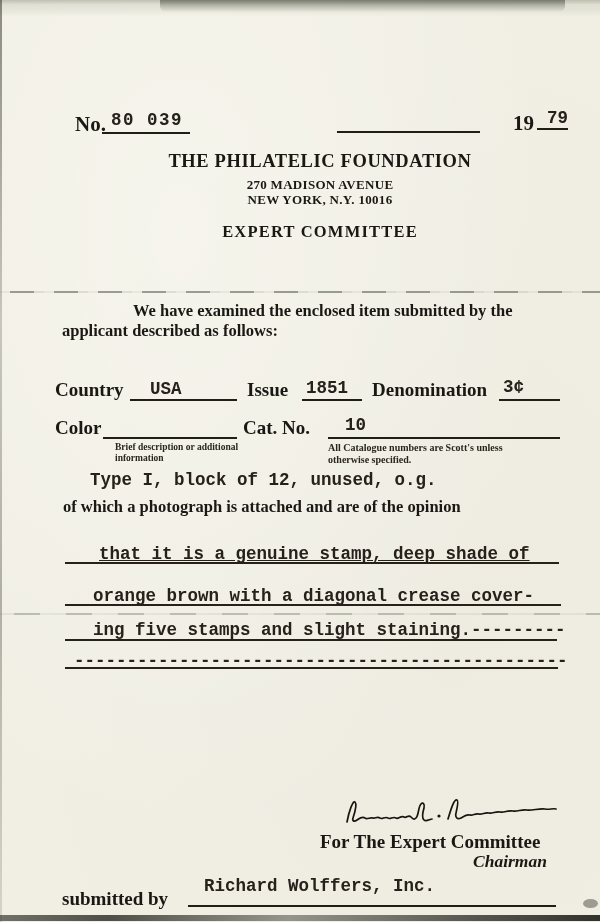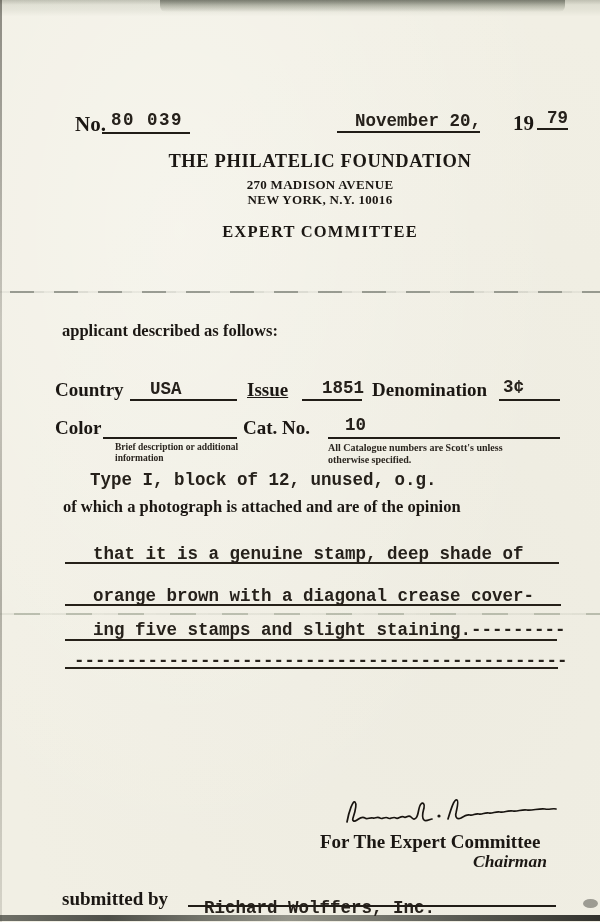--- a/index.html
+++ b/index.html
@@ -71,74 +71,74 @@
   <div class="abs fold fold1"></div>
   <div class="abs fold fold2"></div>
   <div class="abs bottom-band"></div>
   <div class="abs edge-blob"></div>
 
   <div class="abs printed" style="left:58px;top:112px;font-size:21px;margin-left:17px;">No.</div>
   <div class="rule" style="left:102px;top:132px;width:88px;"></div>
   <div class="abs typed" style="left:111px;top:110px;letter-spacing:1.5px;">80 039</div>
 
   <div class="rule" style="left:337px;top:131px;width:143px;"></div>
-  <div class="abs typed" style="left:355px;top:111px;">November 20,</div>
   <div class="abs printed" style="left:513px;top:111px;font-size:21px;">19</div>
   <div class="abs typed" style="left:547px;top:108px;">79</div>
   <div class="rule" style="left:537px;top:128px;width:31px;"></div>
 
   <div class="abs printed" style="left:20px;top:151px;width:600px;text-align:center;font-size:18.5px;letter-spacing:0.6px;">THE PHILATELIC FOUNDATION</div>
   <div class="abs printed" style="left:20px;top:177px;width:600px;text-align:center;font-size:13px;letter-spacing:0.3px;">270 MADISON AVENUE</div>
   <div class="abs printed" style="left:20px;top:192px;width:600px;text-align:center;font-size:13px;letter-spacing:0.3px;">NEW YORK, N.Y. 10016</div>
   <div class="abs printed" style="left:20px;top:222px;width:600px;text-align:center;font-size:16.5px;letter-spacing:1.2px;">EXPERT COMMITTEE</div>
 
+  <div class="abs printed" style="left:133px;top:301px;font-size:16.5px;">We have examined the enclosed item submitted by the</div>
   <div class="abs printed" style="left:62px;top:321px;font-size:16.5px;">applicant described as follows:</div>
 
   <div class="abs printed" style="left:55px;top:379px;font-size:19px;">Country</div>
   <div class="rule" style="left:130px;top:399px;width:107px;"></div>
   <div class="abs typed" style="left:150px;top:379px;">USA</div>
 
-  <div class="abs printed" style="left:247px;top:379px;font-size:19px;text-decoration:underline;">Issue</div>
+  <div class="abs printed" style="left:247px;top:379px;font-size:19px;">Issue</div>
   <div class="rule" style="left:302px;top:399px;width:60px;"></div>
-  <div class="abs typed" style="left:322px;top:378px;">1851</div>
+  <div class="abs typed" style="left:306px;top:378px;">1851</div>
 
   <div class="abs printed" style="left:372px;top:379px;font-size:19px;">Denomination</div>
   <div class="rule" style="left:499px;top:399px;width:61px;"></div>
   <div class="abs typed" style="left:503px;top:377px;">3¢</div>
 
   <div class="abs printed" style="left:55px;top:417px;font-size:19px;">Color</div>
   <div class="rule" style="left:103px;top:437px;width:134px;"></div>
 
   <div class="abs printed" style="left:243px;top:417px;font-size:19px;">Cat. No.</div>
   <div class="rule" style="left:328px;top:437px;width:232px;"></div>
   <div class="abs typed" style="left:345px;top:415px;">10</div>
 
   <div class="abs caption" style="left:115px;top:442px;width:130px;font-size:9.5px;">Brief description or additional information</div>
   <div class="abs caption" style="left:328px;top:442px;width:215px;font-size:10px;">All Catalogue numbers are Scott's unless otherwise specified.</div>
 
   <div class="abs typed" style="left:90px;top:470px;">Type I, block of 12, unused, o.g.</div>
   <div class="abs printed" style="left:63px;top:497px;font-size:16.5px;">of which a photograph is attached and are of the opinion</div>
 
   <div class="rule thin" style="left:65px;top:562px;width:494px;"></div>
-  <div class="abs typed" style="left:93px;top:544px;">that it is a genuine stamp, deep shade of</div>
+  <div class="abs typed" style="left:99px;top:544px;text-decoration:underline;">that it is a genuine stamp, deep shade of</div>
 
   <div class="rule thin" style="left:65px;top:604px;width:496px;"></div>
   <div class="abs typed" style="left:93px;top:586px;">orange brown with a diagonal crease cover-</div>
 
   <div class="rule thin" style="left:65px;top:639px;width:492px;"></div>
   <div class="abs typed" style="left:93px;top:620px;">ing five stamps and slight staining.---------</div>
 
   <div class="rule thin" style="left:65px;top:667px;width:493px;"></div>
   <div class="abs typed" style="left:74px;top:651px;">-----------------------------------------------</div>
 
   <svg class="abs" style="left:344px;top:794px;" width="214" height="34" viewBox="0 0 214 34">
     <path class="sig-svg" d="M3,28 C5,17 9,6 11,8 C13,10 11,18 9,24 C8,27 10,28 13,26 C16,24 18,22 21,24 C23,26 26,23 29,24 C31,25 33,22 36,24 C38,26 41,22 44,24 C46,26 49,22 52,24 C54,26 57,21 60,23 C62,25 64,20 67,23 C69,25 70,26 72,24 C75,21 74,13 77,10 C79,8 81,10 80,14 C79,18 77,23 80,26 C82,28 86,25 88,25"></path>
     <circle cx="95" cy="22" r="1.6" fill="#181410" stroke="none"></circle>
     <path class="sig-svg" d="M104,25 C107,15 110,5 113,6 C115,7 113,14 112,19 C111,23 113,26 117,24 C120,22 123,20 126,21 C129,22 131,19 135,20 C138,21 141,18 145,19 C148,20 152,17 156,18 C160,19 164,16 169,17 C173,18 178,15 183,16 C187,17 196,14 201,15 C205,16 209,14 212,15"></path>
   </svg>
   <div class="abs printed" style="left:320px;top:831px;font-size:19px;">For The Expert Committee</div>
   <div class="abs printed" style="left:473px;top:851px;font-size:17.5px;font-style:italic;">Chairman</div>
 
-  <div class="abs typed" style="left:204px;top:876px;margin-top:22px;">Richard Wolffers, Inc.</div>
+  <div class="abs typed" style="left:204px;top:876px;">Richard Wolffers, Inc.</div>
   <div class="abs printed" style="left:62px;top:888px;font-size:19px;">submitted by</div>
   <div class="rule" style="left:188px;top:905px;width:368px;"></div>
 
 </div>
 
 </body></html>

